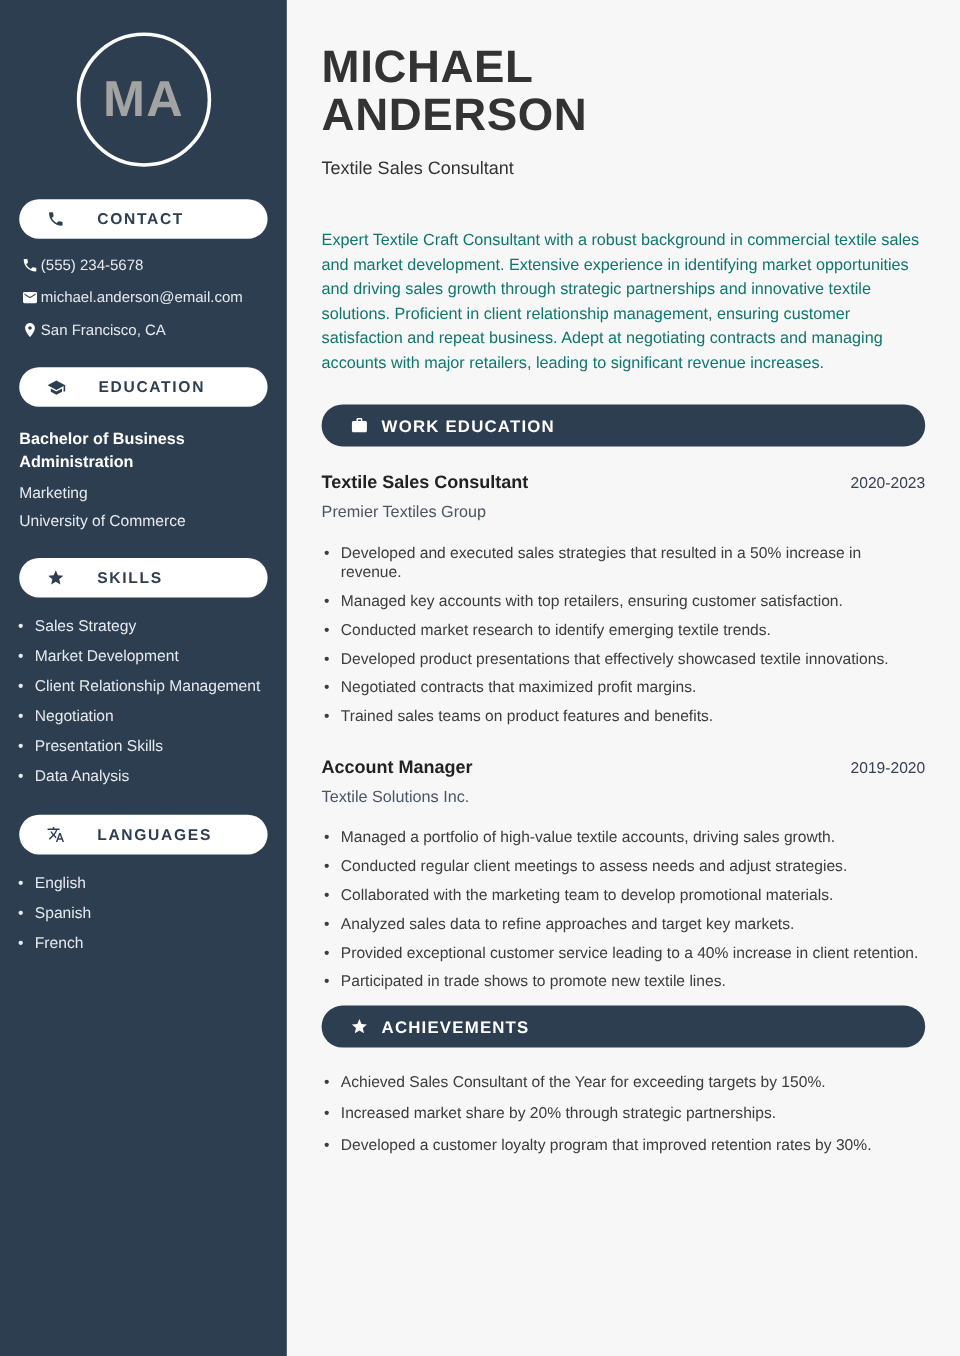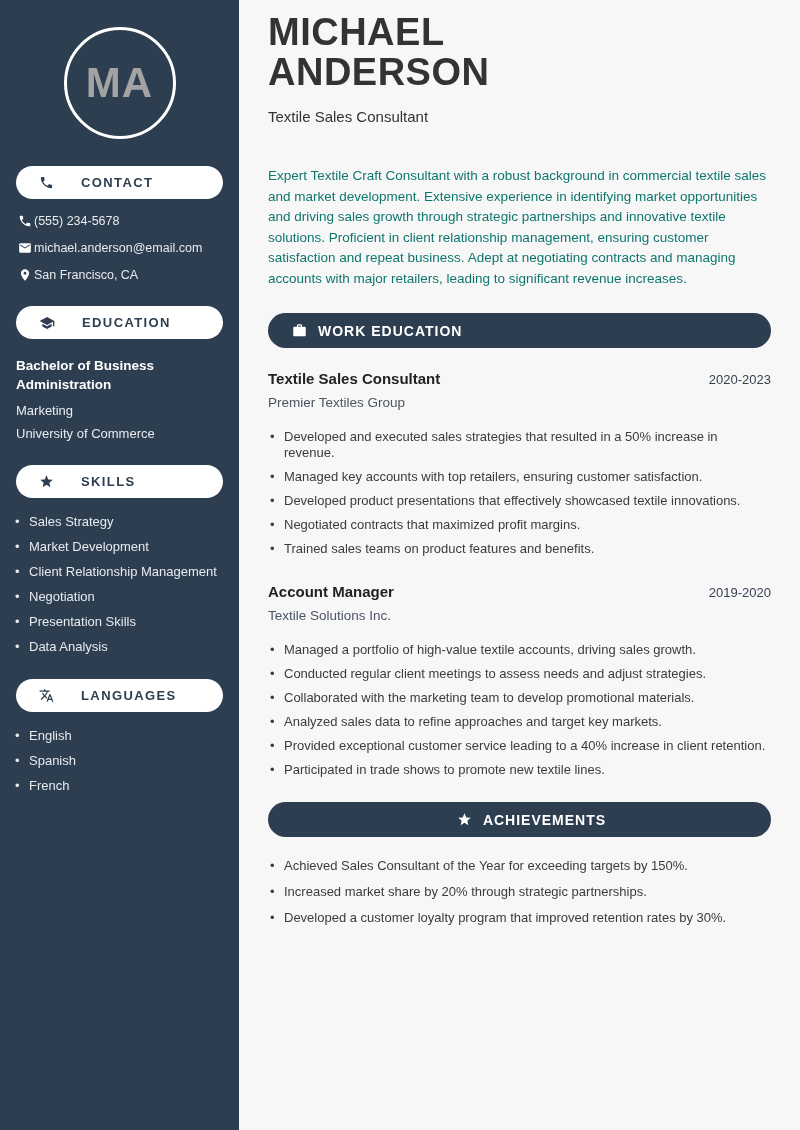--- a/index.html
+++ b/index.html
@@ -39,21 +39,21 @@
   .edu-field{margin-top:9px; font-size:13px;}
   .edu-school{margin-top:8px; font-size:13px;}
   .side-list{list-style:none; margin:15px 16px 0 14px;}
   .side-list li{
     position:relative; padding-left:15px; margin-bottom:8px;
     font-size:13px; line-height:17px;
   }
   .side-list li::before{content:"•"; position:absolute; left:1px; top:0;}
 
   
-  .main{flex:1; padding:12px 29px 0 29px;}
+  .main{flex:1; padding:36px 29px 0 29px;}
   .name{font-size:38px; line-height:40px; font-weight:700; color:#333; letter-spacing:0.5px;}
   .name span{display:block;}
   .job-title{margin-top:16px; font-size:15px; color:#333;}
   .summary{margin-top:41px; font-size:13.5px; line-height:20.5px; color:#0f766e;}
   .banner{
     margin-top:24px; height:35px; border-radius:18px; background:var(--banner-bg);
     color:#fff; display:flex; align-items:center; gap:11px; padding-left:24px;
     font-size:14px; font-weight:700; letter-spacing:1px;
   }
   .banner svg{fill:#fff; flex-shrink:0;}
@@ -62,21 +62,21 @@
   .job-head{display:flex; justify-content:space-between; align-items:baseline;}
   .job-name{font-size:15px; font-weight:700; color:#222;}
   .job-dates{font-size:13px; color:#374151;}
   .job-company{margin-top:8px; font-size:13.5px; color:#4b5563;}
   .bullets{list-style:none; margin-top:19px;}
   .bullets li{
     position:relative; padding-left:16px; margin-bottom:8px;
     font-size:13px; line-height:16px; color:#3c3c3c;
   }
   .bullets li::before{content:"•"; position:absolute; left:2px; top:0; color:#3c3c3c;}
-  .banner-achievements{justify-content:center;}
+  .banner-achievements{margin-top:12px;}
   .ach-bullets{margin-top:21px;}
   .ach-bullets li{margin-bottom:10px;}
 </style>
 </head>
 <body>
 
 <div class="page">
 
   <aside class="sidebar">
 
@@ -172,20 +172,21 @@
 
     <div class="job">
       <div class="job-head">
         <span class="job-name">Textile Sales Consultant</span>
         <span class="job-dates">2020-2023</span>
       </div>
       <div class="job-company">Premier Textiles Group</div>
       <ul class="bullets">
           <li>Developed and executed sales strategies that resulted in a 50% increase in revenue.</li>
           <li>Managed key accounts with top retailers, ensuring customer satisfaction.</li>
+          <li>Conducted market research to identify emerging textile trends.</li>
           <li>Developed product presentations that effectively showcased textile innovations.</li>
           <li>Negotiated contracts that maximized profit margins.</li>
           <li>Trained sales teams on product features and benefits.</li>
         </ul>
     </div>
 
     <div class="job">
       <div class="job-head">
         <span class="job-name">Account Manager</span>
         <span class="job-dates">2019-2020</span>

